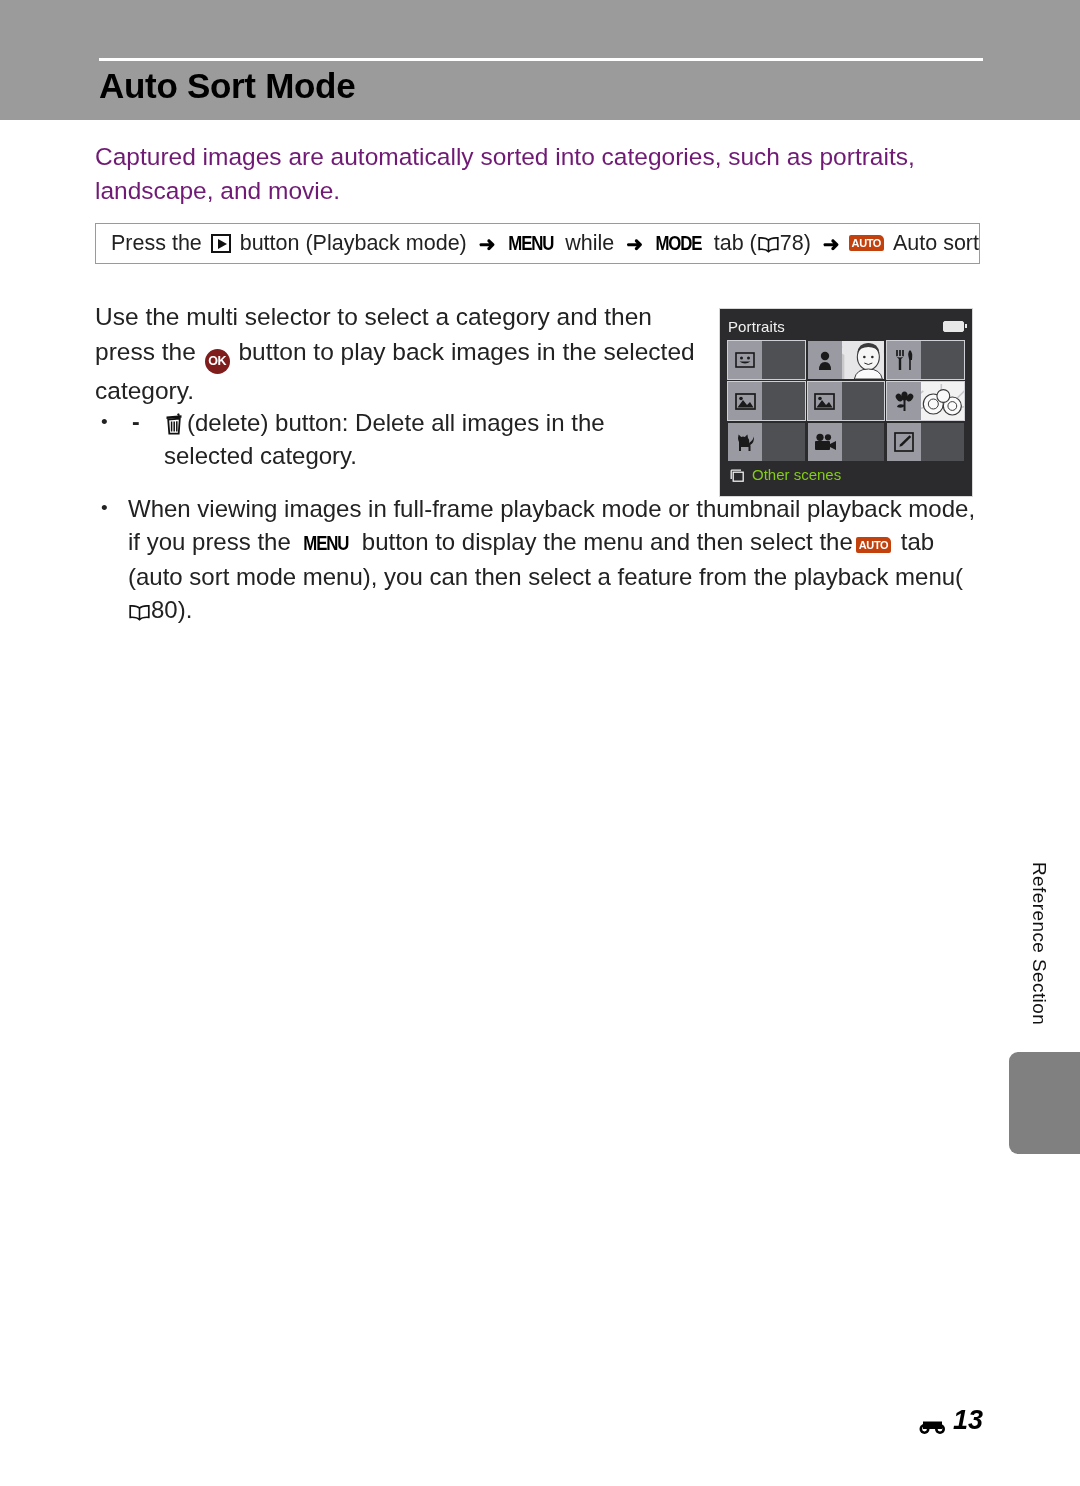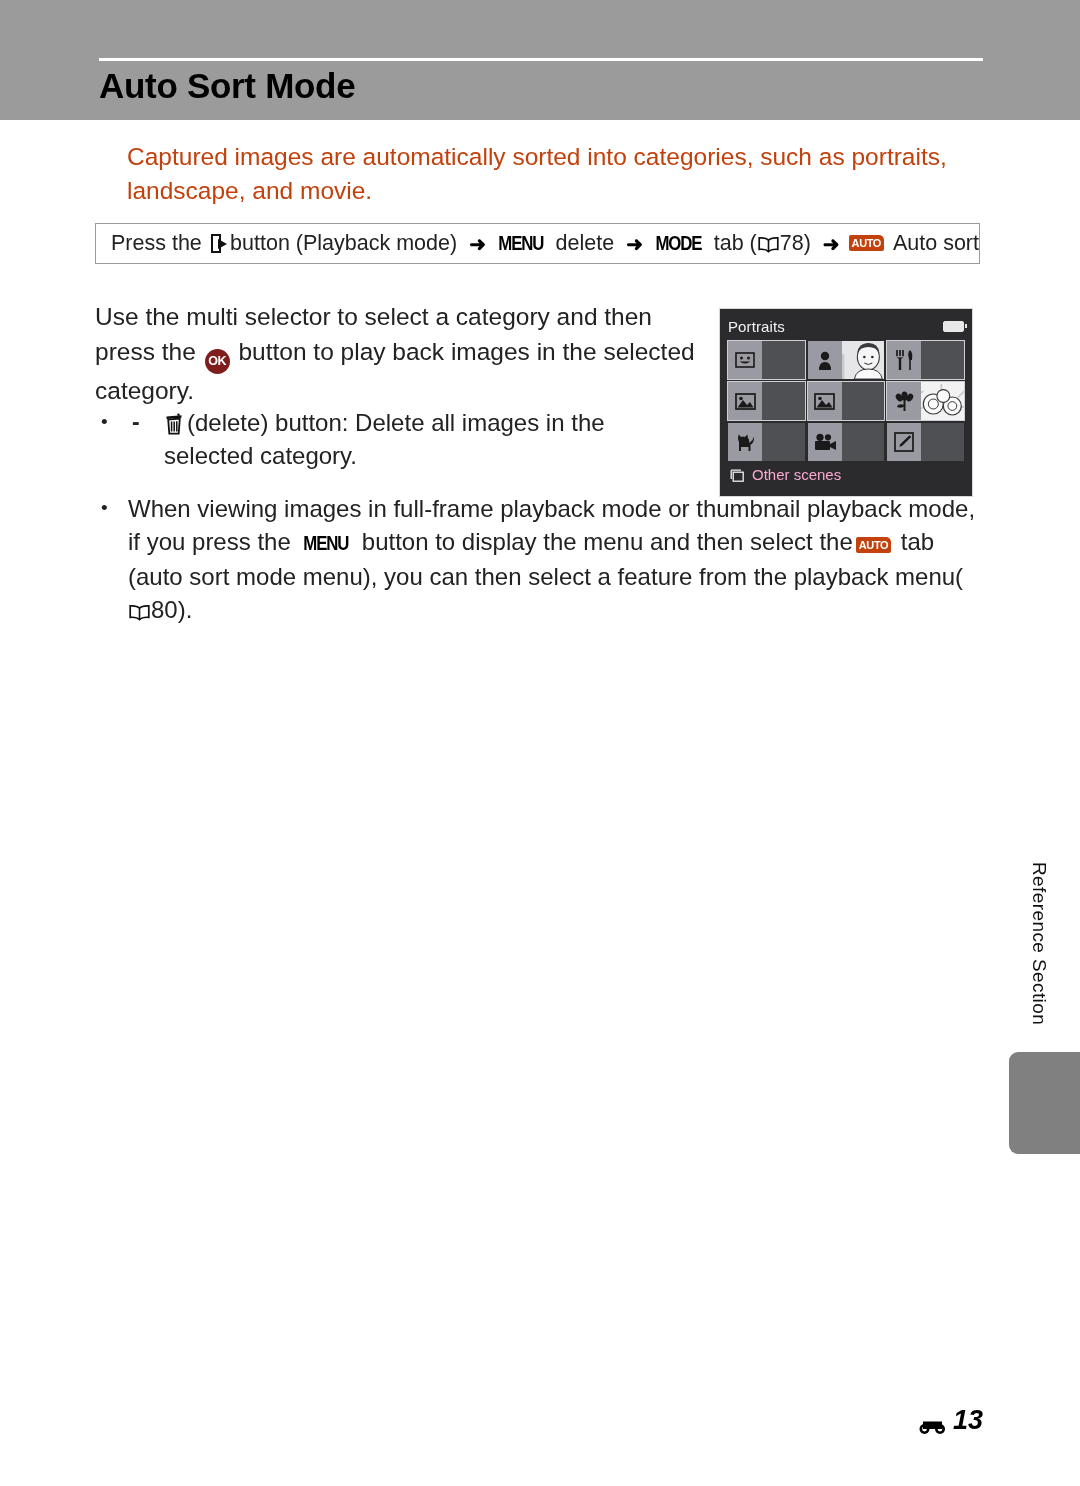--- a/index.html
+++ b/index.html
@@ -39,22 +39,21 @@
     white-space: nowrap;
   }
 
   
   .intro {
     position: absolute;
     left: 95px; top: 140px;
     width: 840px;
     font-size: 24.5px;
     line-height: 34px;
-    color: #c2410c;
-    margin-left: 32px;
+    color: #701a75;
   }
 
   
   .nav-box {
     position: absolute;
     left: 95px; top: 223px;
     width: 885px;
     height: 41px;
     border: 1.5px solid #9a9a9a;
     display: flex;
@@ -276,21 +275,21 @@
     position: relative;
     background: #dcdcde;
   }
   .cat-icon { display: block; }
 
   .lcd-bottom {
     margin-top: 5px;
     display: flex;
     align-items: center;
     gap: 7px;
-    color: #f9a8d4;
+    color: #84cc16;
     font-size: 15px;
     padding-left: 2px;
   }
   .ic-stack {
     width: 15px; height: 13px;
     position: relative;
   }
 
   
   .side-label {
@@ -338,21 +337,21 @@
 <body>
 
 <div class="header-band">
   <div class="header-rule"></div>
   <div class="page-title">Auto Sort Mode</div>
 </div>
 
 <div class="intro">Captured images are automatically sorted into categories, such as portraits, landscape, and movie.</div>
 
 <div class="nav-box">
-  <span>Press the</span>&nbsp;<span class="ic ic-play"></span>&nbsp;<span>button (Playback mode)</span>&nbsp;<span class="ic-arrow">➜</span><span class="ic-menu">MENU</span>&nbsp;<span>delete</span>&nbsp;<span class="ic-arrow">➜</span><span class="ic-mode">MODE</span>&nbsp;<span>tab</span>&nbsp;<span>(</span><span class="ic ic-book">
+  <span>Press the</span>&nbsp;<span class="ic ic-play"></span>&nbsp;<span>button (Playback mode)</span>&nbsp;<span class="ic-arrow">➜</span><span class="ic-menu">MENU</span>&nbsp;<span>while</span>&nbsp;<span class="ic-arrow">➜</span><span class="ic-mode">MODE</span>&nbsp;<span>tab</span>&nbsp;<span>(</span><span class="ic ic-book">
       <svg width="21" height="17" viewBox="0 0 21 17">
         <path d="M10.5 4.2C8.6 2.2 5.4 1.6 1.2 1.9v11.4c4.2-.3 7.4.3 9.3 2.3 1.9-2 5.1-2.6 9.3-2.3V1.9c-4.2-.3-7.4.3-9.3 2.3z" fill="none" stroke="#111" stroke-width="1.7"></path>
         <path d="M10.5 4.4v11.2" stroke="#111" stroke-width="1.6"></path>
       </svg>
     </span><span>78)</span>&nbsp;<span class="ic-arrow">➜</span><span class="ic-auto">AUTO</span>&nbsp;<span>Auto sort</span>
 </div>
 
 <div class="para-main">
   <span>Use the multi selector to select a category and then press the</span>
   <span class="ic-ok">OK</span>

